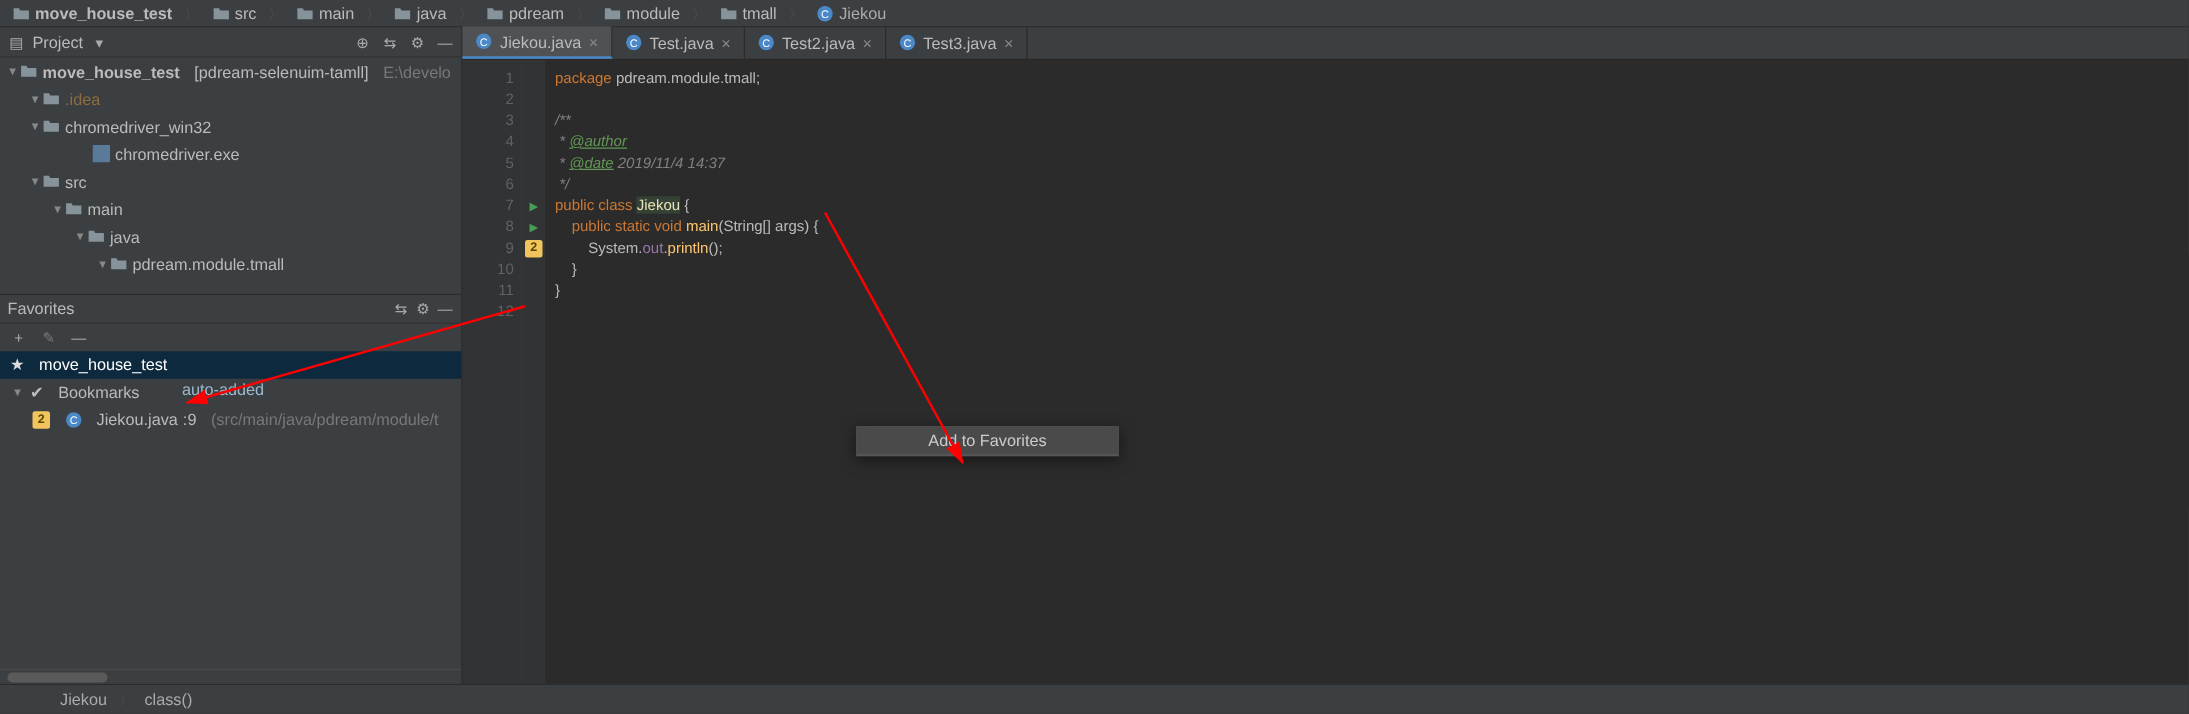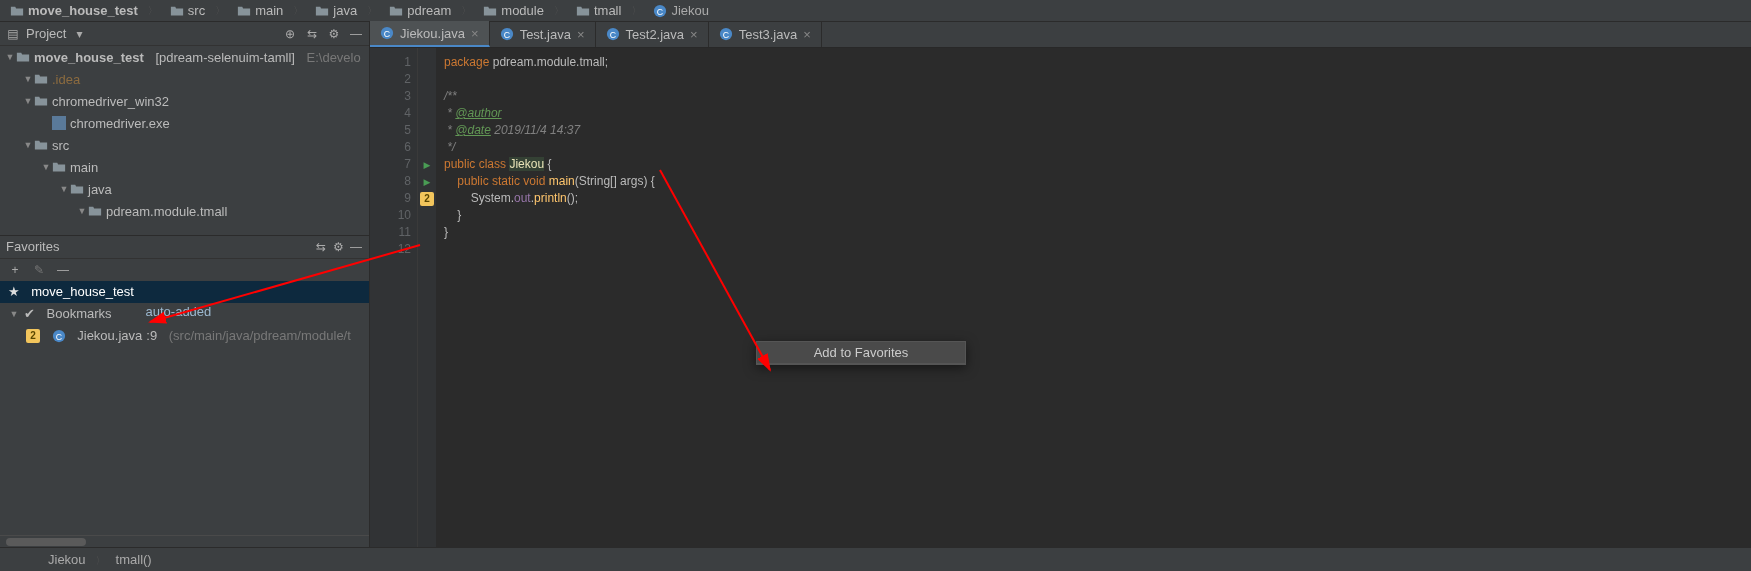--- a/index.html
+++ b/index.html
@@ -61,21 +61,21 @@
 .hl-cls { background:#344134; color:#e8e2b7; }
 .mth { color:#ffc66d; }
 .fld { color:#9876aa; }
 
 
 .ed-crumb { height:24px; background:#3c3f41; border-top:1px solid #2b2b2b; display:flex; align-items:center; padding-left:48px; color:#aaa; font-size:13px; gap:10px; }
 .ed-crumb span:after { content:"〉"; color:#555; margin-left:10px; font-size:10px; }
 .ed-crumb span:last-child:after { content:""; }
 
 
-.popup { position:absolute; left:756px; top:341px; width:210px; background:#3c3f41; border:1px solid #555; box-shadow:0 3px 12px rgba(0,0,0,.5); }
+.popup { position:absolute; left:685px; top:341px; width:210px; background:#3c3f41; border:1px solid #555; box-shadow:0 3px 12px rgba(0,0,0,.5); }
 .popup .p-title { height:22px; background:#4a4a4a; color:#ccc; display:flex; align-items:center; justify-content:center; font-size:13px; border-bottom:1px solid #555; }
 .popup .p-item { height:22px; display:flex; align-items:center; padding:0 8px; font-size:13px; gap:6px; }
 .popup .p-item.sel { background:#2f65ca; color:#fff; }
 .popup .mnemonic { text-decoration:underline; }
 
 
 .overlay { position:absolute; inset:0; pointer-events:none; }
 
 
 .i-fold { fill:#87939a; }
@@ -175,21 +175,21 @@
           </div>
           <div class="node" style="padding-left: 22px;">
             <span class="arrow">▼</span>
             <span class="lbl ">
               <svg class="fold-i" viewBox="0 0 16 16" style="width:14px">
                 <path class="i-fold" d="M1 3h5l1 2h8v8H1z"></path>
               </svg>
               <span>chromedriver_win32</span>
             </span>
           </div>
-          <div class="node" style="padding-left: 40px;">
+          <div class="node" style="padding-left: 62px;">
             <span class="arrow"></span>
             <span class="lbl ">
               <svg width="14" height="14">
                 <rect width="14" height="14" fill="#5a7a9a"></rect>
               </svg>
               <span>chromedriver.exe</span>
             </span>
           </div>
           <div class="node" style="padding-left: 22px;">
             <span class="arrow">▼</span>
@@ -334,21 +334,21 @@
           <div></div>
           <div></div>
         </div>
       <div class="code" id="code"><div><span class="kw">package </span><span class="">pdream.module.tmall</span><span class="">;</span></div><div>&nbsp;</div><div><span class="cmt">/**</span></div><div><span class="cmt"> * </span><span class="doc-tag">@author</span></div><div><span class="cmt"> * </span><span class="doc-tag">@date</span><span class="cmt"> 2019/11/4 14:37</span></div><div><span class="cmt"> */</span></div><div><span class="kw">public class </span><span class="hl-cls">Jiekou</span><span class=""> {</span></div><div><span class="">    </span><span class="kw">public static void </span><span class="mth">main</span><span class="">(String[] args) {</span></div><div><span class="">        System.</span><span class="fld">out</span><span class="">.</span><span class="mth">println</span><span class="">();</span></div><div><span class="">    }</span></div><div><span class="">}</span></div><div>&nbsp;</div></div>
     </div>
   </div>
 </div>
 
 <div class="ed-crumb">
   <span>Jiekou</span>
-  <span>tmall()</span>
+  <span>class()</span>
 </div>
 
 <div class="popup">
   <div class="p-title">Add to Favorites</div>
 </div>
 
 <svg class="overlay" width="1751" height="571">
   <defs>
       <marker id="ah" markerWidth="10" markerHeight="10" refX="8" refY="3" orient="auto">
         <path d="M0,0 L0,6 L9,3 z" fill="#ff0000"></path>

